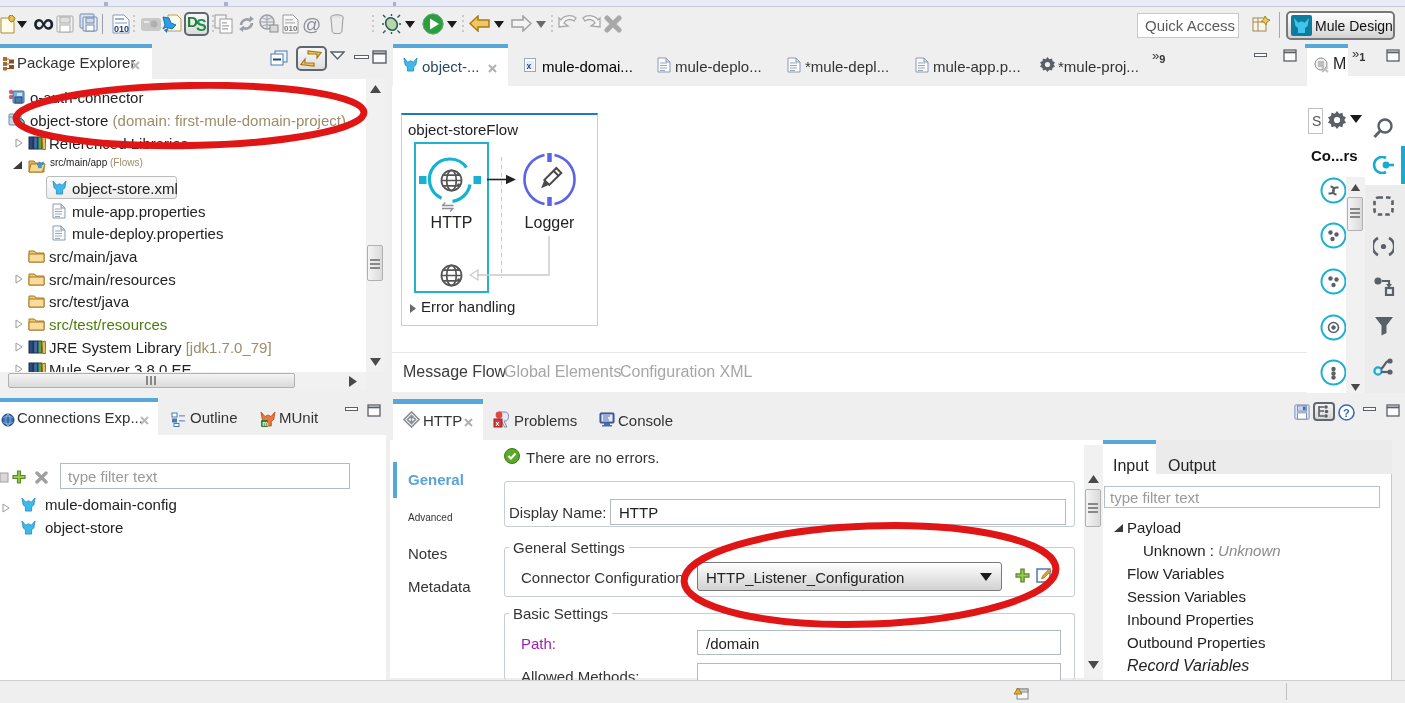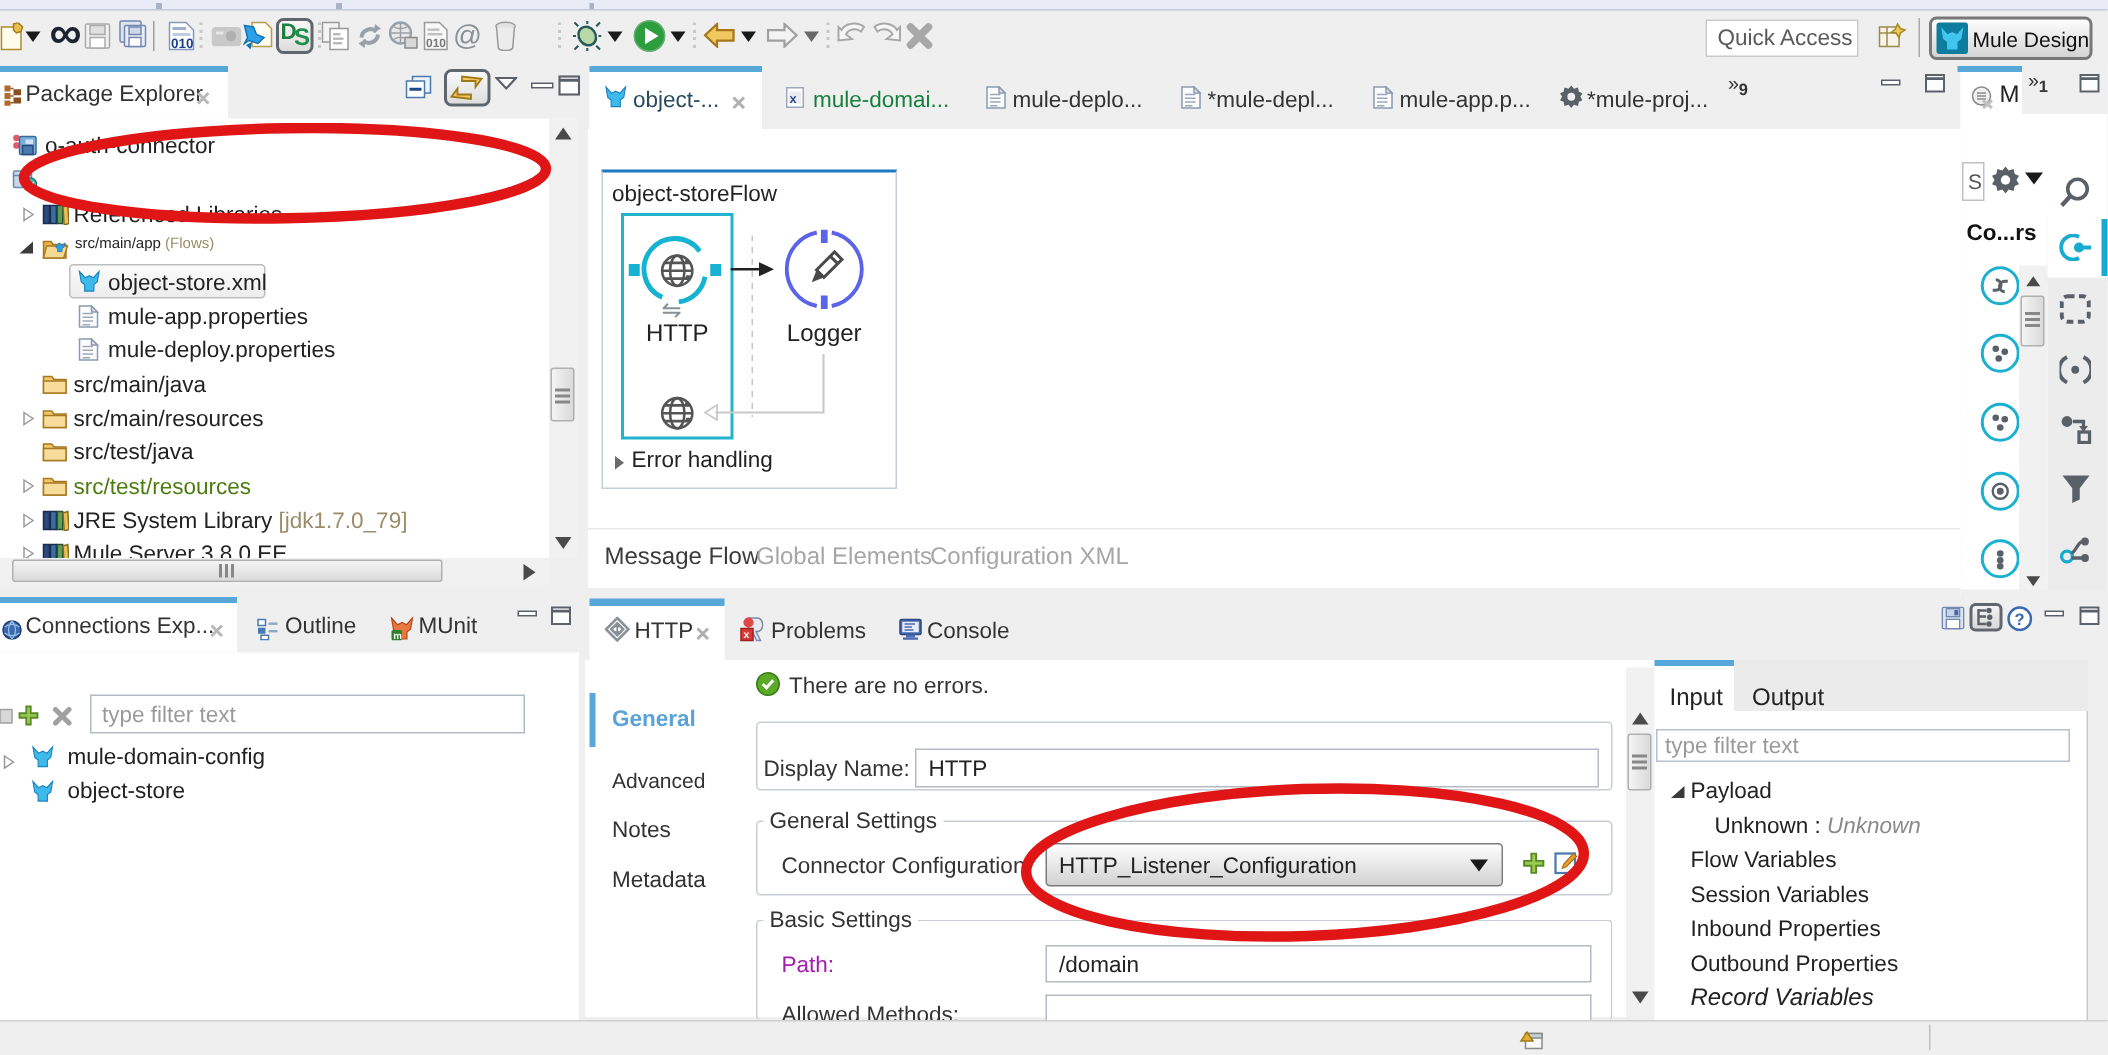--- a/index.html
+++ b/index.html
@@ -172,20 +172,21 @@
           <rect x="7" y="8" width="7" height="6" fill="#4a7ab0" stroke="#2a4a7a"></rect>
           <rect x="9" y="4" width="5" height="3" fill="#d0e4f4"></rect>
         </svg>
         <div class="abs" style="left:30px;top:45px;font-size:15px;color:#222;">o-auth-connector</div>
         <svg class="abs" style="left:8px;top:68px" width="17" height="16" viewBox="0 0 17 16">
           <rect x="1" y="2" width="12" height="11" rx="1" fill="#c8d8e8" stroke="#6a8aa8"></rect>
           <path d="M1 5 h12" stroke="#6a8aa8"></path>
           <circle cx="12" cy="11" r="4.4" fill="#48b8b0" stroke="#1a7a74"></circle>
           <path d="M10 11 l1.6 1.6 L14.4 9.6" stroke="#fff" stroke-width="1.2" fill="none"></path>
         </svg>
+        <div class="abs" style="left:30px;top:68px;font-size:15px;color:#222;">object-store <span style="color:#9b8d68">(domain: first-mule-domain-project)</span></div>
         <svg class="abs" style="left:15px;top:93.5px" width="8" height="10" viewBox="0 0 8 10">
           <path d="M1 1 L7 5 L1 9 z" fill="#fff" stroke="#9a9a9a"></path>
         </svg>
         <svg class="abs" style="left:28px;top:91.5px" width="18" height="14" viewBox="0 0 18 14">
           <rect x="1" y="1" width="4" height="12" fill="#2c4a7c" stroke="#1a2c50"></rect>
           <rect x="5.6" y="1" width="4" height="12" fill="#3c6ca0" stroke="#1a2c50"></rect>
           <rect x="10.2" y="1" width="3.6" height="12" fill="#58a060" stroke="#2a5030"></rect>
           <path d="M14 2 l3.2 -1 0.8 12 -3.2 1 z" fill="#e8c05c" stroke="#8a6a1a"></path>
         </svg>
         <div class="abs" style="left:49px;top:90.5px;font-size:15px;color:#222;">Referenced Libraries</div>
@@ -348,21 +349,21 @@
     </svg>
 <div class="abs" style="left:30px;top:14px;font-size:15px;color:#2a4a60;">object-...</div>
 <svg class="abs" style="left:95px;top:19px" width="11" height="11" viewBox="0 0 11 11">
       <path d="M2 2 L9 9 M9 2 L2 9" stroke="#b0b0b0" stroke-width="2"></path>
     </svg>
 <svg class="abs" style="left:132px;top:14px" width="12" height="14" viewBox="0 0 12 14">
       <rect x="0.5" y="0.5" width="11" height="13" fill="#fff" stroke="#9aa8ba"></rect>
       <rect x="2" y="3" width="8" height="8" fill="#e8ecf2"></rect>
       <text x="2.4" y="10.5" font-size="8.5" font-weight="bold" fill="#2a4a8a" font-family="Liberation Sans">x</text>
     </svg>
-<div class="abs" style="left:150px;top:14px;font-size:15px;color:#15803d;text-align:right;">mule-domai...</div>
+<div class="abs" style="left:150px;top:14px;font-size:15px;color:#000000;text-align:right;">mule-domai...</div>
 <svg class="abs" style="left:265px;top:13px" width="14" height="16" viewBox="0 0 14 16">
       <path d="M1 1 h8 l4 4 v10 h-12 z" fill="#fcfcfc" stroke="#8a9ab0"></path>
       <path d="M9 1 l4 4 h-4 z" fill="#dde4ee" stroke="#8a9ab0"></path>
       <path d="M3 6 h7 M3 8.5 h7 M3 11 h7 M3 13.5 h5" stroke="#9aa8ba" stroke-width="1"></path>
     </svg>
 <div class="abs" style="left:283px;top:14px;font-size:15px;color:#333;">mule-deplo...</div>
 <svg class="abs" style="left:395px;top:13px" width="14" height="16" viewBox="0 0 14 16">
       <path d="M1 1 h8 l4 4 v10 h-12 z" fill="#fcfcfc" stroke="#8a9ab0"></path>
       <path d="M9 1 l4 4 h-4 z" fill="#dde4ee" stroke="#8a9ab0"></path>
       <path d="M3 6 h7 M3 8.5 h7 M3 11 h7 M3 13.5 h5" stroke="#9aa8ba" stroke-width="1"></path>
@@ -580,21 +581,21 @@
       <rect x="1" y="1" width="14" height="10" rx="1" fill="#4a6ab0" stroke="#2a4a80"></rect>
       <rect x="2.5" y="2.5" width="11" height="7" fill="#e8ecf8"></rect>
       <path d="M4 4 h7 M4 6 h5 M4 8 h6" stroke="#4a6ab0" stroke-width="1"></path>
       <rect x="5" y="11" width="6" height="2" fill="#4a6ab0"></rect>
       <rect x="3" y="13" width="10" height="1.5" fill="#4a6ab0"></rect>
     </svg>
 <div class="abs" style="left:228px;top:14px;font-size:15px;color:#333;">Console</div>
 <div class="abs" style="left:0;top:42px;width:713px;height:238px;background:#fff;"></div>
 <div class="abs" style="left:3px;top:64px;width:4px;height:36px;background:#58a7d9;"></div>
 <div class="abs" style="left:18px;top:73px;font-size:15px;font-weight:bold;color:#5aa3d8;">General</div>
-<div class="abs" style="left:18px;top:114px;font-size:14px;color:#333;">Advanced</div>
+<div class="abs" style="left:18px;top:114px;font-size:10px;color:#333;">Advanced</div>
 <div class="abs" style="left:18px;top:147px;font-size:15px;color:#333;">Notes</div>
 <div class="abs" style="left:18px;top:180px;font-size:15px;color:#333;text-align:center;">Metadata</div>
 <svg class="abs" style="left:114px;top:50px" width="16" height="16" viewBox="0 0 16 16">
       <circle cx="8" cy="8" r="7.5" fill="#5aaa28"></circle>
       <circle cx="8" cy="8" r="7.5" fill="none" stroke="#3a7a18" stroke-width="1"></circle>
       <path d="M4.5 8 L7 10.5 L11.5 5.5" stroke="#fff" stroke-width="2" fill="none"></path>
     </svg>
 <div class="abs" style="left:136px;top:51px;font-size:15px;color:#333;">There are no errors.</div>
 <div class="abs" style="left:114px;top:83px;width:571px;height:46px;border:1px solid #c8ccd4;border-radius:3px;"></div>
 <div class="abs" style="left:119px;top:106px;font-size:15px;color:#333;">Display Name:</div>

